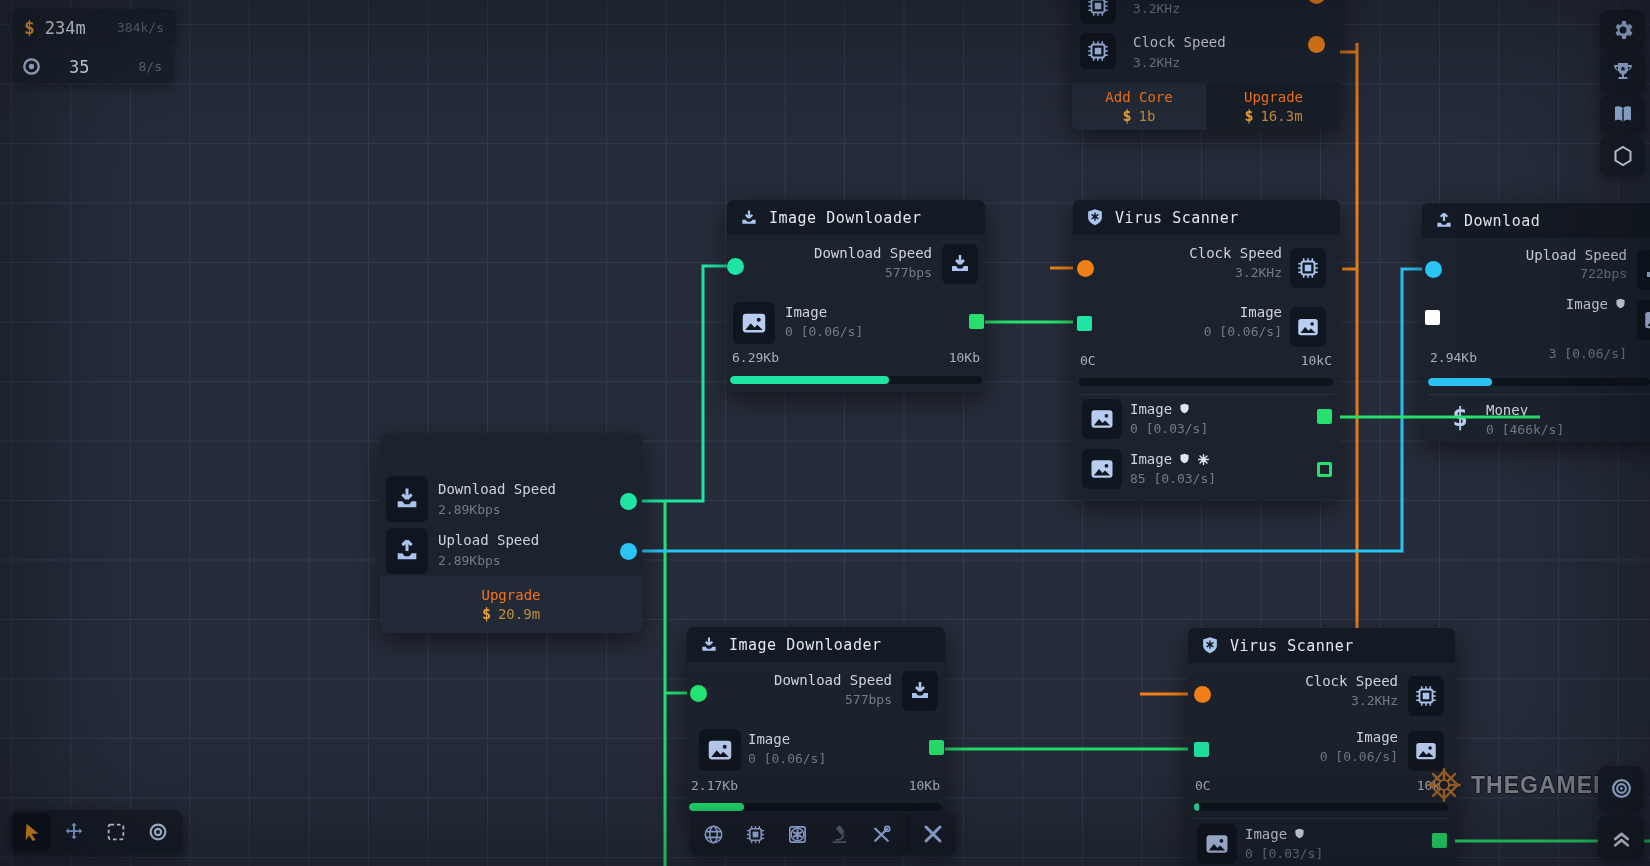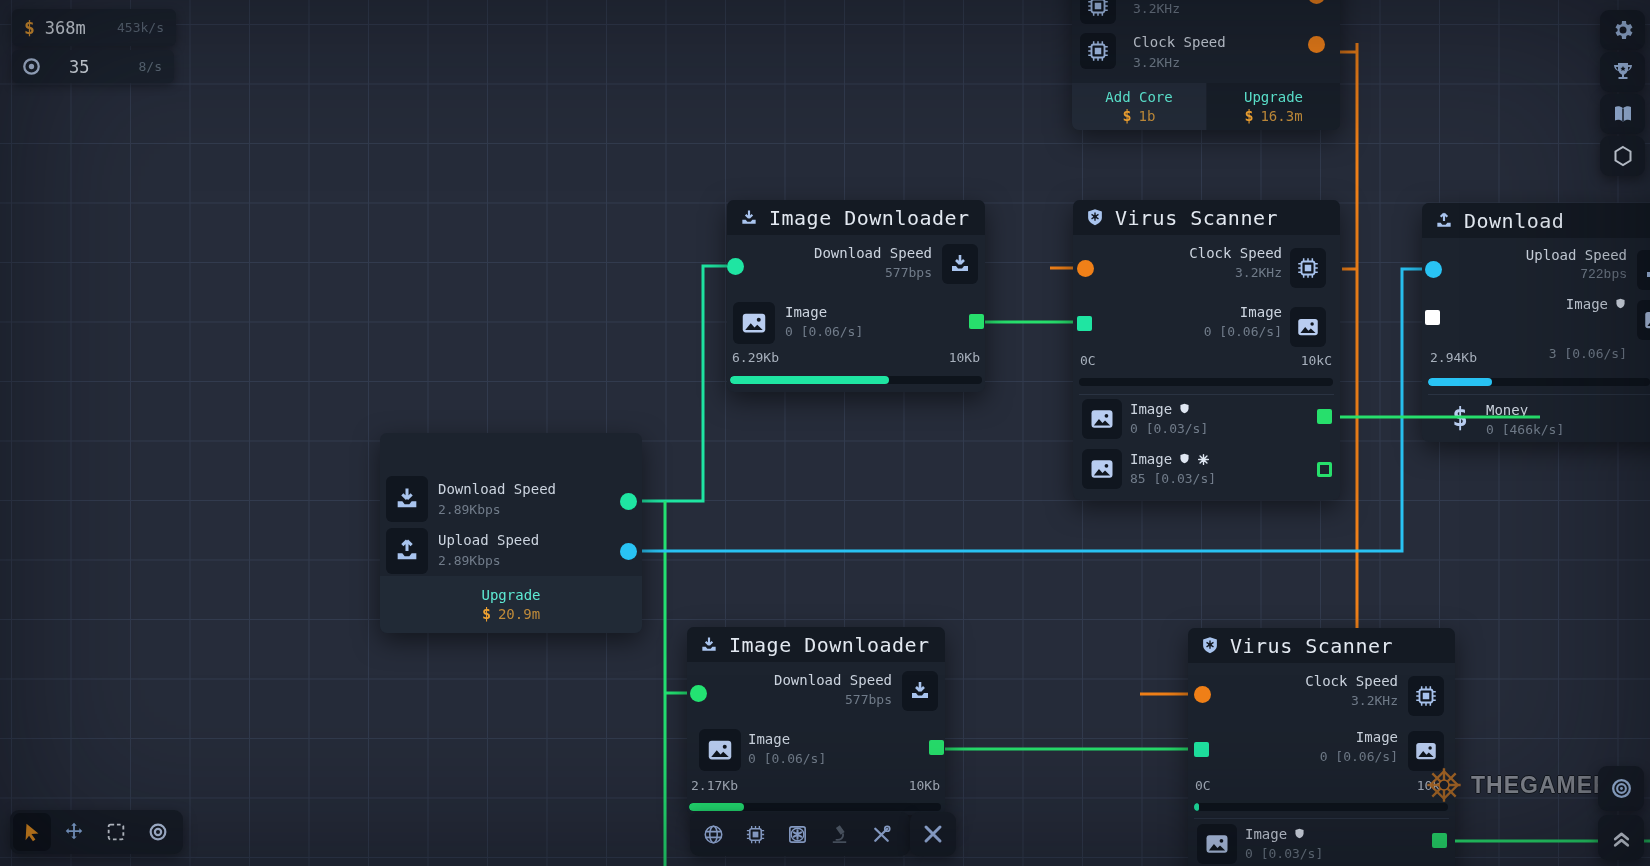--- a/index.html
+++ b/index.html
@@ -7,34 +7,34 @@
     background:#262c3a;
     background-image:linear-gradient(#323b4e 1px,transparent 1px),linear-gradient(90deg,#323b4e 1px,transparent 1px);
     background-size:59.5px 59.5px;background-position:11px 24px;
     font-family:"DejaVu Sans Mono",monospace;color:#ccd4df;}
   .vignette{position:absolute;inset:0;pointer-events:none;box-shadow:inset 0 0 160px rgba(8,10,16,.55);}
   svg{display:block}
   .wires{position:absolute;inset:0;pointer-events:none;}
   .node{position:absolute;background:#1c232e;border-radius:7px;box-shadow:0 8px 26px rgba(0,0,0,.5);}
   .nhead{position:absolute;left:0;top:0;right:0;height:35px;background:#141a23;border-radius:7px 7px 0 0;
     display:flex;align-items:center;gap:9px;padding-left:11px;box-sizing:border-box;}
-  .ntitle{font-size:20px;color:#e2e8f0;letter-spacing:.5px;white-space:nowrap;}
+  .ntitle{font-size:15px;color:#e2e8f0;letter-spacing:.5px;white-space:nowrap;}
   .chip{position:absolute;background:#10161f;border-radius:6px;display:flex;align-items:center;justify-content:center;}
   .lbl{position:absolute;font-size:14px;color:#ccd4df;white-space:nowrap;display:flex;align-items:center;gap:6px;}
   .val{position:absolute;font-size:13px;color:#717c8a;white-space:nowrap;}
   .plabel{position:absolute;font-size:13px;color:#a7b0bc;white-space:nowrap;}
   .r{justify-content:flex-end;text-align:right;}
   .bar{position:absolute;height:8px;background:#0e141c;border-radius:4px;overflow:hidden;}
   .bar>i{display:block;height:100%;border-radius:4px;}
   .port{position:absolute;box-sizing:border-box;}
   .pc{width:17px;height:17px;border-radius:50%;}
   .ps{width:15px;height:15px;border-radius:2px;}
   .divider{position:absolute;left:6px;right:6px;height:1px;background:#2a3342;}
   .footer-cell{position:absolute;display:flex;flex-direction:column;align-items:center;justify-content:center;gap:2px;}
-  .fc-label{font-size:14px;color:#5eead4;}
+  .fc-label{font-size:14px;color:#f97316;}
   .price{font-size:14px;color:#c08b3a;display:flex;gap:7px;align-items:center;}
   .price b{color:#f0a231;font-weight:bold;font-size:15px;}
   .hud{position:absolute;background:#1b222d;border-radius:6px;display:flex;align-items:center;box-shadow:0 3px 10px rgba(0,0,0,.35);}
   .hud .big{font-size:17px;color:#dde4ec;}
   .hud .rate{font-size:13px;color:#5d6a78;margin-left:auto;padding-right:12px;}
   .tb{position:absolute;background:#171d27;border-radius:9px;box-shadow:0 4px 14px rgba(0,0,0,.4);display:flex;align-items:center;}
   .tbtn{width:38px;height:38px;border-radius:7px;display:flex;align-items:center;justify-content:center;}
   .tbtn.active{background:#0e131b;}
   .sqbtn{position:absolute;width:46px;height:42px;background:#171d27;border-radius:9px;box-shadow:0 4px 12px rgba(0,0,0,.4);
     display:flex;align-items:center;justify-content:center;}
@@ -50,22 +50,22 @@
   <svg class="wires" width="1650" height="866">
     <path d="M1340 52 H1357 M1357 43 V628 M1342 269 H1357 M1050 268 H1074 M1140 694 H1189" stroke="#f08018" stroke-width="3" fill="none"></path>
     <path d="M642 501 H703 V266 H731" stroke="#1fe5a2" stroke-width="3" fill="none"></path>
     <path d="M665 501 V866 M665 693 H689" stroke="#24e473" stroke-width="3" fill="none"></path>
     <path d="M642 551 H1402 V269 H1426" stroke="#29c3f4" stroke-width="3" fill="none"></path>
     <path d="M985 322 H1075 M945 749 H1190" stroke="#27df6c" stroke-width="3" fill="none"></path>
   </svg>
 
   <div class="hud" style="left:12px;top:9px;width:152px;height:37px;gap:10px;padding-left:12px;">
     <span style="color:#f0a231;font-size:18px;font-weight:bold;">$</span>
-    <span class="big">368m</span>
-    <span class="rate">453k/s</span>
+    <span class="big">234m</span>
+    <span class="rate">384k/s</span>
   </div>
   <div class="hud" style="left:12px;top:50px;width:152px;height:33px;gap:28px;padding-left:10px;">
     <svg width="19" height="19" viewBox="0 0 20 20">
       <circle cx="10" cy="10" r="7.6" fill="none" stroke="#b9cbe8" stroke-width="2.4"></circle>
       <circle cx="10" cy="10" r="2.8" fill="#b9cbe8"></circle>
     </svg>
     <span class="big">35</span>
     <span class="rate">8/s</span>
   </div>
 

